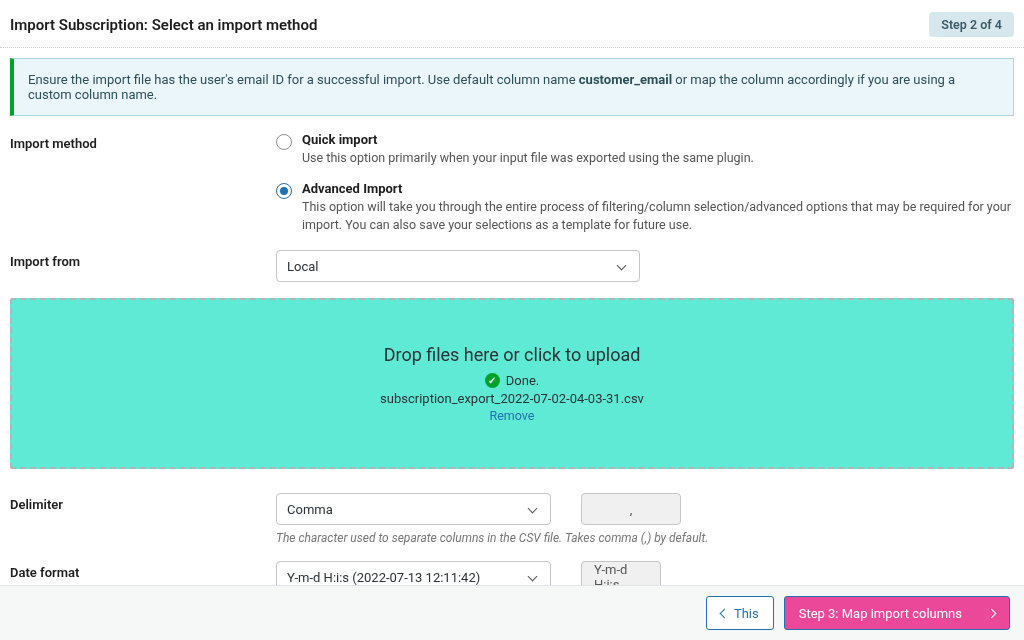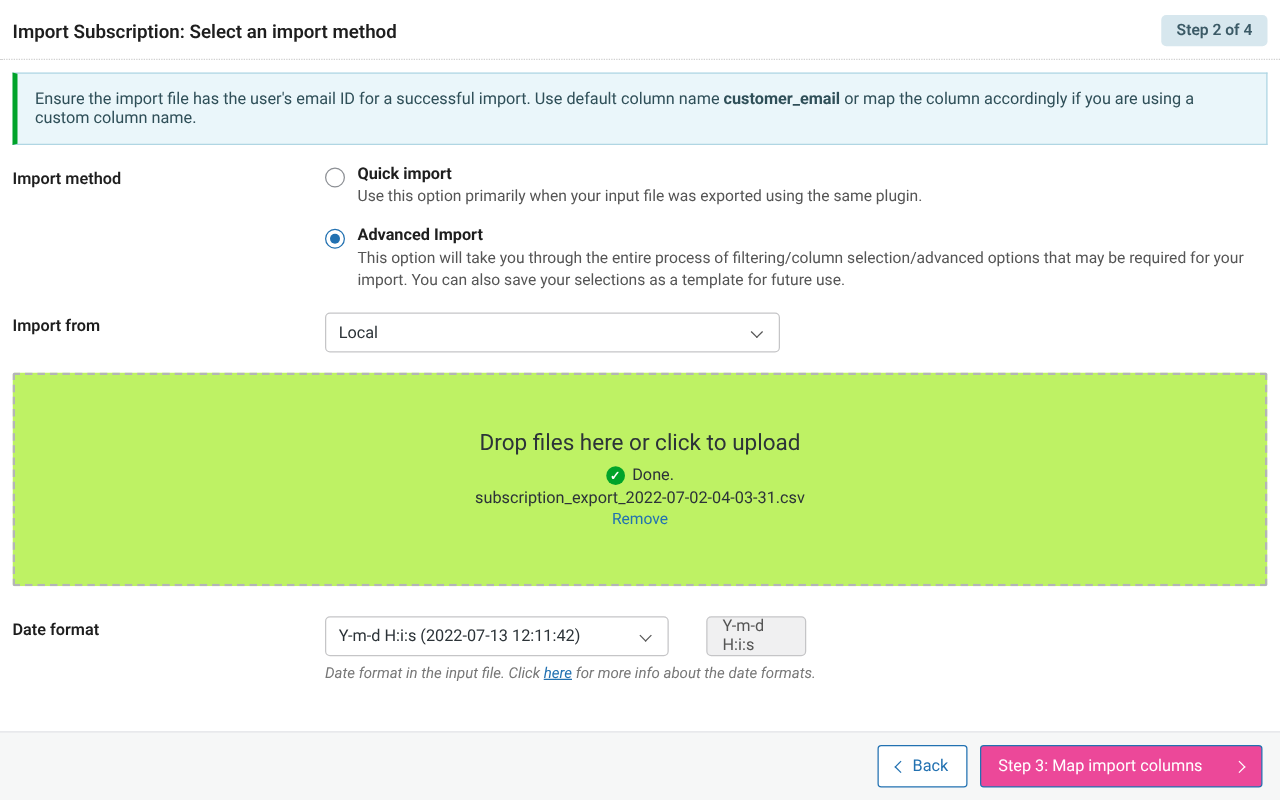--- a/index.html
+++ b/index.html
@@ -41,20 +41,21 @@
     padding: 13px 14px;
     font-size: 13px;
     color: #2f4f58;
     margin-bottom: 16px;
   }
   .notice b { font-weight: 700; color:#2f4f58;}
   .form-row {
     display: flex;
     align-items: flex-start;
     margin-bottom: 16px;
+    gap: 16px;
   }
   .form-label-col {
     flex: 0 0 250px;
     font-weight: 600;
     font-size: 13px;
     color: #1e1e1e;
     padding-top: 4px;
   }
   .form-field-col { flex: 1; }
   .radio-block { display:flex; align-items:flex-start; margin-bottom:14px; }
@@ -79,21 +80,21 @@
     width: 364px; height: 32px;
     border:1px solid #c5c5c7; border-radius:4px;
     background:#fff; padding:0 10px; font-size:13px; color:#2c3338;
     display:flex; align-items:center; justify-content:space-between;
     cursor:pointer;
   }
   .select.small { width:275px; }
   .chevron { border:solid #555; border-width:0 1.5px 1.5px 0; display:inline-block; padding:3px; transform:rotate(45deg); margin-right:4px; margin-bottom:2px;}
   .dropzone {
     border:2px dashed #b4b5b7;
-    background:#bef264;
+    background:#5eead4;
     border-radius:2px;
     padding:44px 10px 44px 10px;
     text-align:center;
     margin-bottom:24px;
   }
   .dropzone-title { font-size:18px; color:#2c3338; margin-bottom:8px; }
   .done-line { display:flex; align-items:center; justify-content:center; gap:6px; font-size:13px; color:#2c3338; margin-bottom:3px;}
   .check-icon {
     width:15px; height:15px; border-radius:50%; background:#00a32a;
     display:inline-flex; align-items:center; justify-content:center;
@@ -178,20 +179,33 @@
   <div class="dropzone">
     <div class="dropzone-title">Drop files here or click to upload</div>
     <div class="done-line">
       <span class="check-icon">✓</span>
       <span>Done.</span>
     </div>
     <div class="filename">subscription_export_2022-07-02-04-03-31.csv</div>
     <span class="remove-link">Remove</span>
   </div>
 
+  <div class="form-row">
+    <div class="form-label-col">Delimiter</div>
+    <div class="form-field-col">
+      <div class="field-line">
+        <div class="select small">
+          <span>Comma</span>
+          <span class="chevron"></span>
+        </div>
+        <div class="readonly-box delim-box">,</div>
+      </div>
+      <div class="help-text">The character used to separate columns in the CSV file. Takes comma (,) by default.</div>
+    </div>
+  </div>
 
   <div class="form-row" style="margin-bottom:0;">
     <div class="form-label-col">Date format</div>
     <div class="form-field-col">
       <div class="field-line">
         <div class="select small">
           <span>Y-m-d H:i:s (2022-07-13 12:11:42)</span>
           <span class="chevron"></span>
         </div>
         <div class="readonly-box datefmt-box">Y-m-d H:i:s</div>
@@ -200,19 +214,19 @@
         <span>Date format in the input file. Click </span><a href="#">here</a><span> for more info about the date formats.</span>
       </div>
     </div>
   </div>
 
 </div>
 
 <div class="footer-bar">
   <div class="btn btn-back">
     <span class="chev-left"></span>
-    <span>Back</span>
+    <span>This</span>
   </div>
   <div class="btn btn-next">
     <span>Step 3: Map import columns</span>
     <span class="chev-right"></span>
   </div>
 </div>
 
 </body></html>

